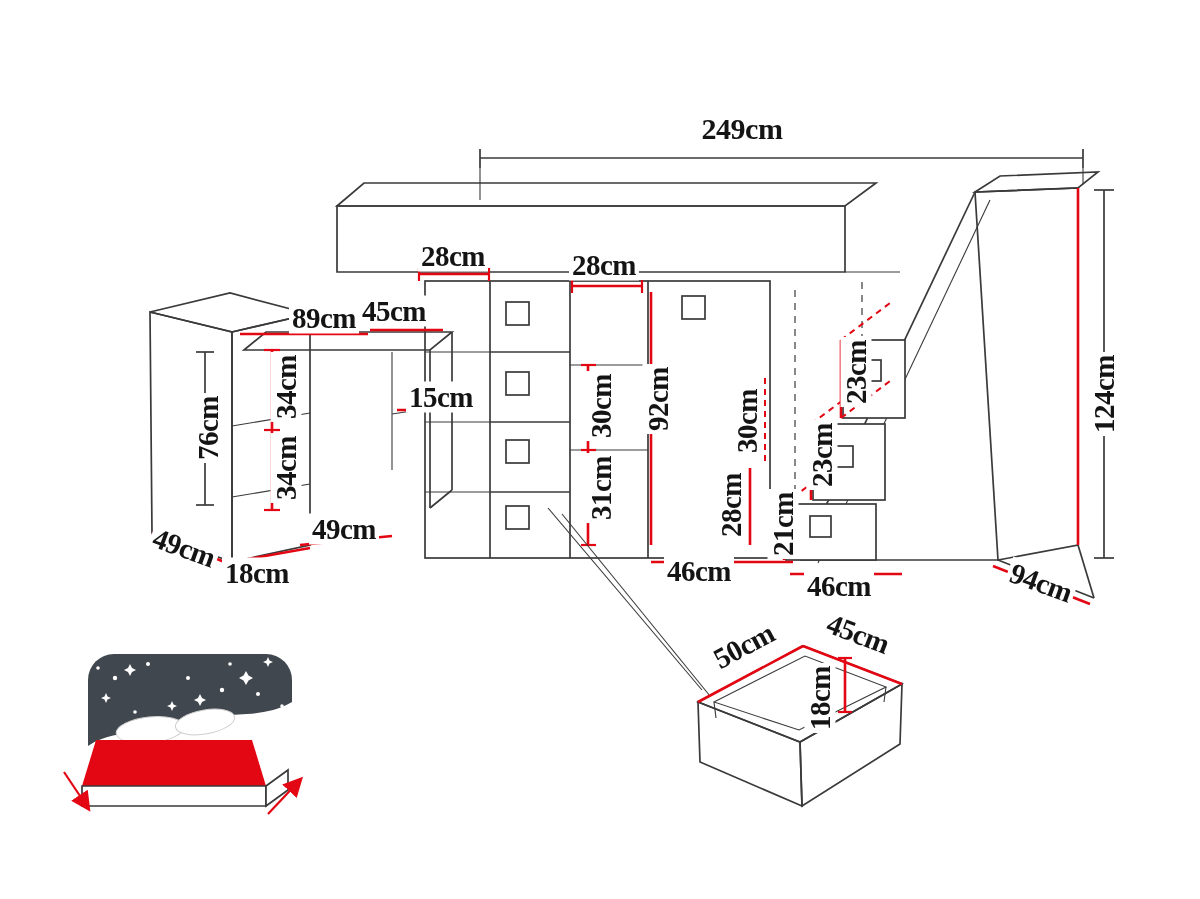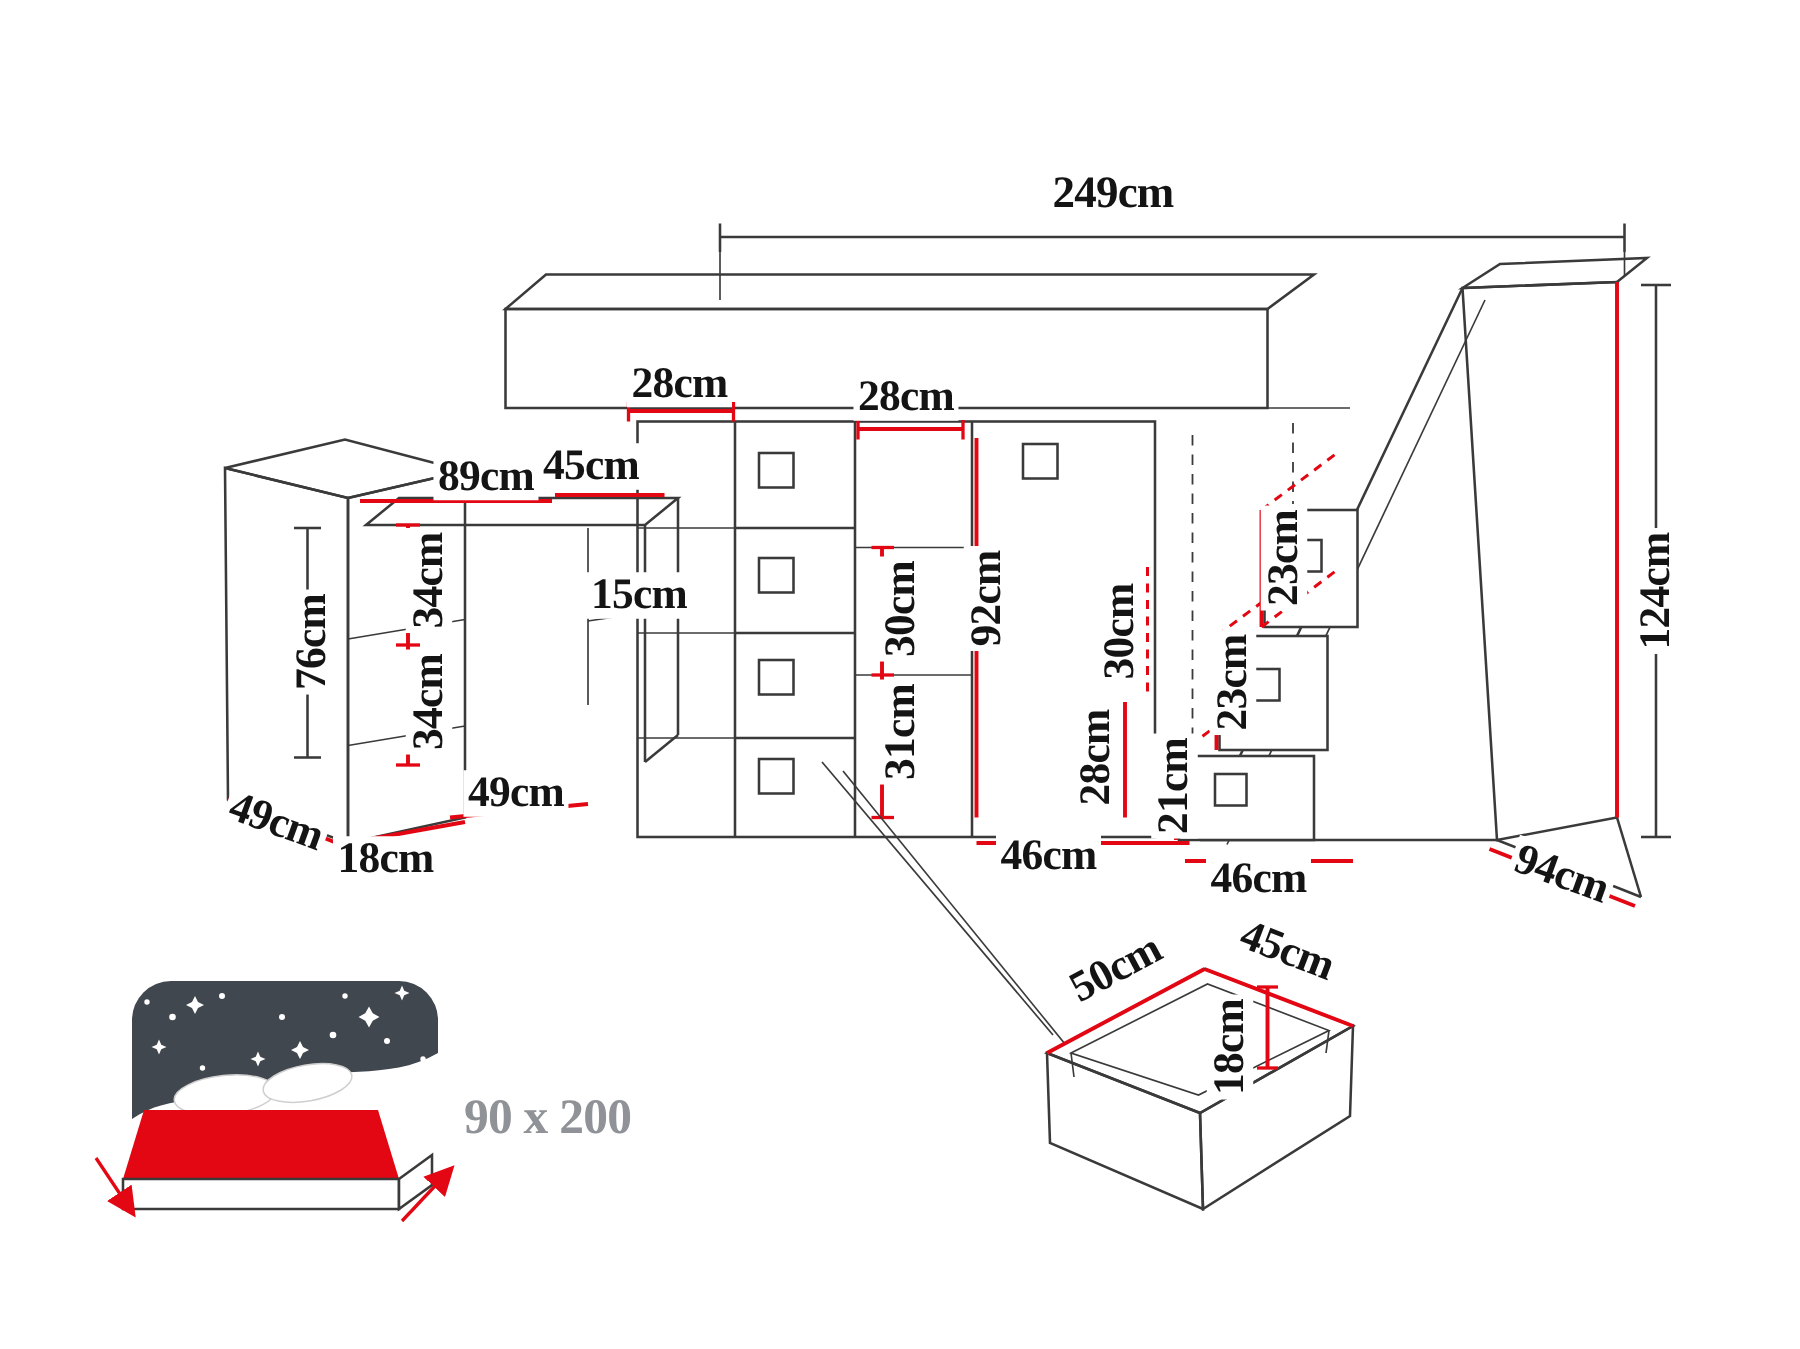--- a/index.html
+++ b/index.html
@@ -205,34 +205,33 @@
 </svg>
 
 <span class="dim big" style="left:742px;top:129px">249cm</span>
 <span class="dim" style="left:453px;top:256px">28cm</span>
 <span class="dim" style="left:604px;top:265px">28cm</span>
 <span class="dim" style="left:324px;top:318px">89cm</span>
 <span class="dim" style="left:394px;top:311px">45cm</span>
 <span class="dim" style="left:208px;top:428px;transform:translate(-50%,-50%) rotate(-90deg)">76cm</span>
 <span class="dim" style="left:286px;top:387px;transform:translate(-50%,-50%) rotate(-90deg)">34cm</span>
 <span class="dim" style="left:286px;top:468px;transform:translate(-50%,-50%) rotate(-90deg)">34cm</span>
-<span class="dim" style="left:426px;top:397px">15cm</span>
+<span class="dim" style="left:441px;top:397px">15cm</span>
 <span class="dim" style="left:601px;top:406px;transform:translate(-50%,-50%) rotate(-90deg)">30cm</span>
 <span class="dim" style="left:601px;top:488px;transform:translate(-50%,-50%) rotate(-90deg)">31cm</span>
 <span class="dim" style="left:658px;top:399px;transform:translate(-50%,-50%) rotate(-90deg)">92cm</span>
 <span class="dim" style="left:747px;top:421px;transform:translate(-50%,-50%) rotate(-90deg)">30cm</span>
 <span class="dim" style="left:731px;top:505px;transform:translate(-50%,-50%) rotate(-90deg)">28cm</span>
 <span class="dim" style="left:783px;top:524px;transform:translate(-50%,-50%) rotate(-90deg)">21cm</span>
 <span class="dim" style="left:822px;top:455px;transform:translate(-50%,-50%) rotate(-90deg)">23cm</span>
 <span class="dim" style="left:856px;top:372px;transform:translate(-50%,-50%) rotate(-90deg)">23cm</span>
 <span class="dim" style="left:1104px;top:394px;transform:translate(-50%,-50%) rotate(-90deg)">124cm</span>
 <span class="dim" style="left:184px;top:548px;transform:translate(-50%,-50%) rotate(20deg)">49cm</span>
 <span class="dim" style="left:257px;top:573px">18cm</span>
 <span class="dim" style="left:344px;top:529px">49cm</span>
 <span class="dim" style="left:699px;top:571px">46cm</span>
 <span class="dim" style="left:839px;top:586px">46cm</span>
 <span class="dim" style="left:1041px;top:583px;transform:translate(-50%,-50%) rotate(20deg)">94cm</span>
 <span class="dim" style="left:744px;top:646px;transform:translate(-50%,-50%) rotate(-28deg)">50cm</span>
 <span class="dim" style="left:858px;top:634px;transform:translate(-50%,-50%) rotate(21deg)">45cm</span>
 <span class="dim" style="left:820px;top:698px;transform:translate(-50%,-50%) rotate(-90deg)">18cm</span>
-<span class="dim muted" style="left:365px;top:746px">90 x 200</span>
 
 </div>
 
 </body></html>

